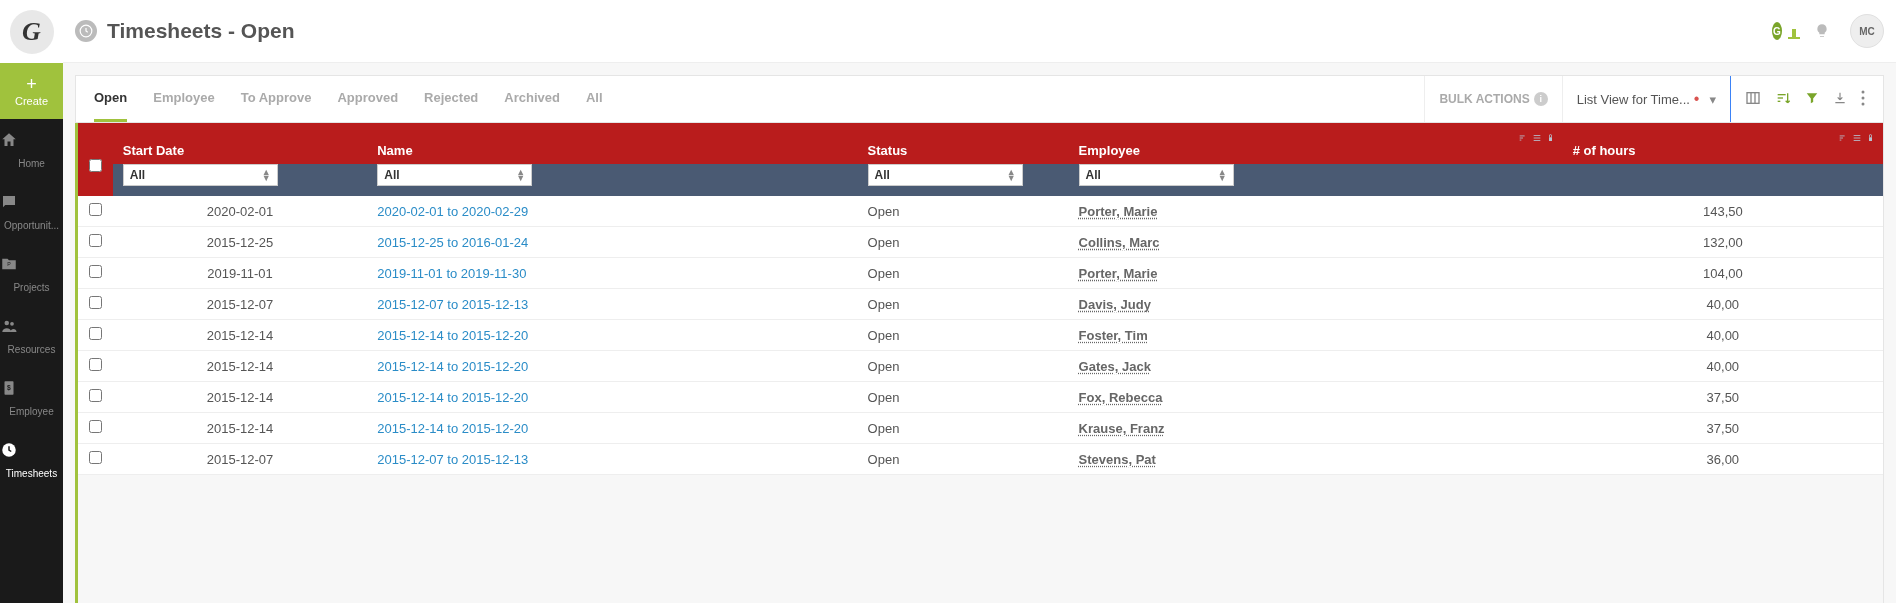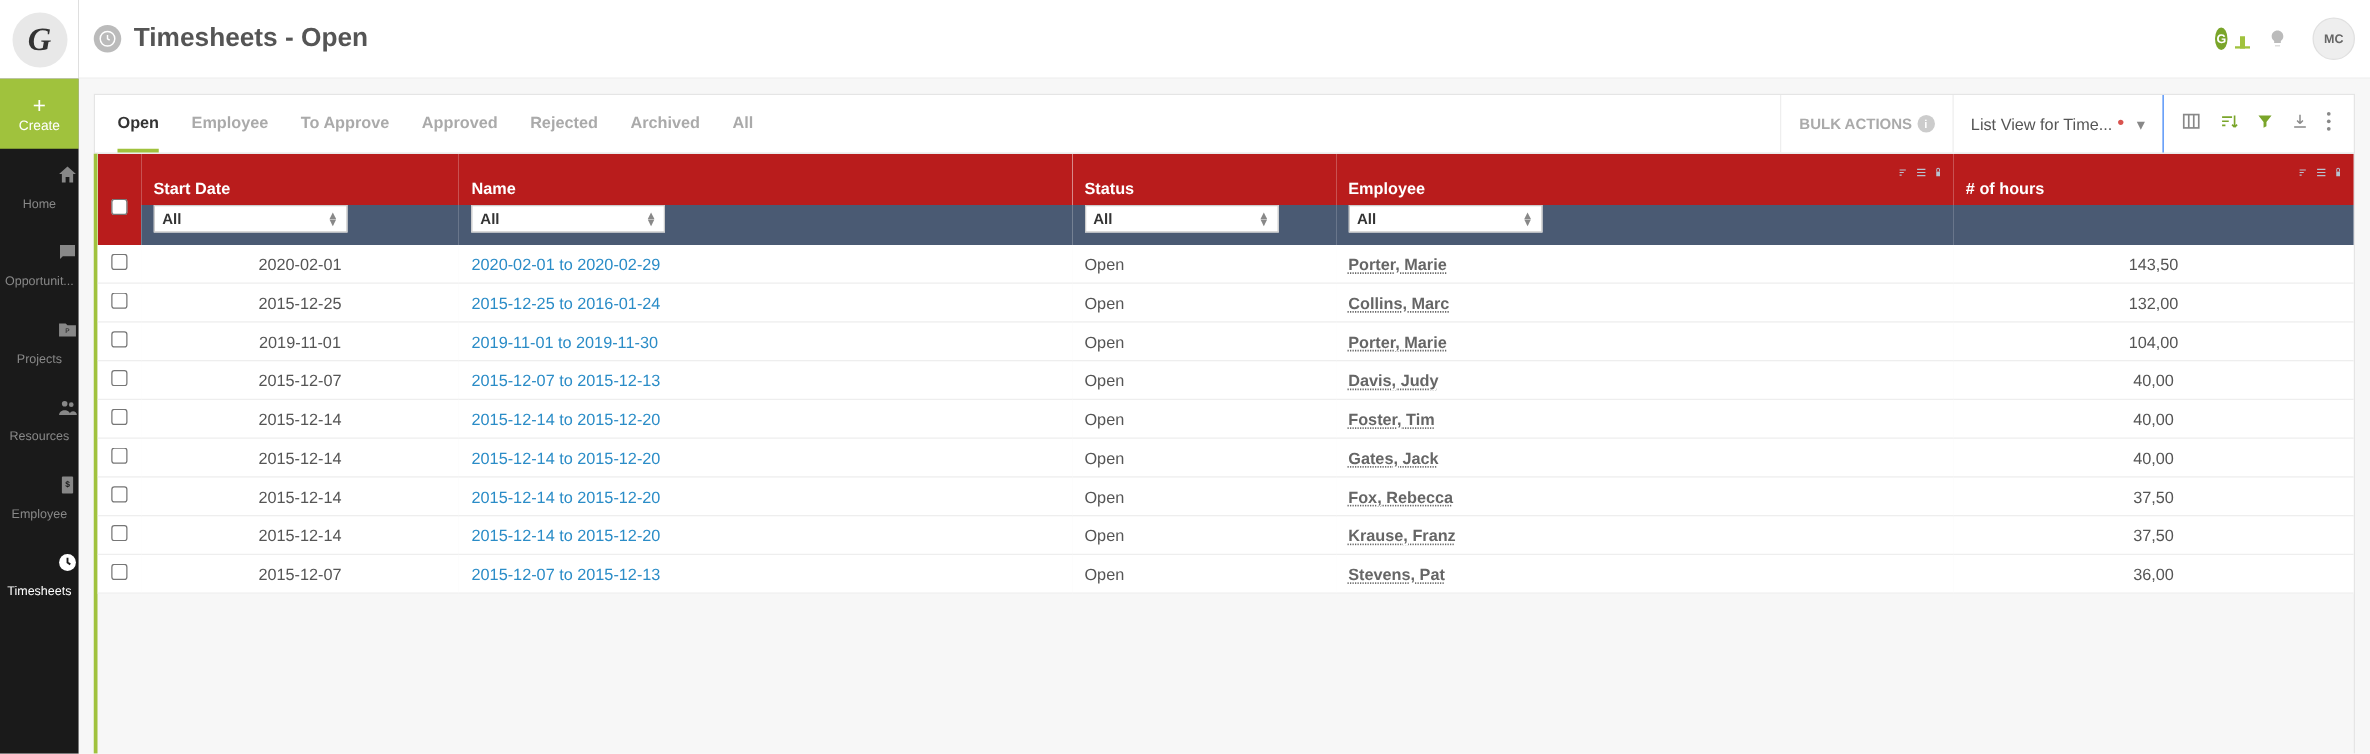--- a/index.html
+++ b/index.html
@@ -6,21 +6,21 @@
 body { font-family: Arial, Helvetica, sans-serif; font-size: 13px; color: #333; background: #f5f5f5; overflow: hidden; }
 
 .app { display: flex; height: 603px; width: 1896px; background: #fff; }
 
 
 .sidebar { width: 63px; background: #1a1a1a; display: flex; flex-direction: column; align-items: center; flex-shrink: 0; }
 .logo-box { width: 63px; height: 63px; background: #fff; display: flex; align-items: center; justify-content: center; }
 .logo-circle { width: 44px; height: 44px; border-radius: 50%; background: #e8e8e8; display: flex; align-items: center; justify-content: center; font-family: Georgia, serif; font-style: italic; font-weight: bold; font-size: 26px; color: #333; }
 .create-btn { width: 63px; height: 56px; background: #a0c23d; color: #fff; display: flex; flex-direction: column; align-items: center; justify-content: center; font-size: 11px; cursor: pointer; }
 .create-btn .plus { font-size: 18px; line-height: 18px; margin-bottom: 2px; }
-.nav-item { width: 63px; height: 62px; display: flex; flex-direction: column; align-items: flex-end; justify-content: center; color: #888; font-size: 10px; cursor: pointer; }
+.nav-item { width: 63px; height: 62px; display: flex; flex-direction: column; align-items: flex-start; justify-content: center; color: #888; font-size: 10px; cursor: pointer; }
 .nav-item.active { color: #fff; }
 .nav-item .nav-icon { font-size: 18px; margin-bottom: 4px; }
 .nav-item .nav-label { text-align: center; padding: 0 2px; overflow: hidden; text-overflow: ellipsis; white-space: nowrap; width: 100%; }
 
 
 .main { flex: 1; display: flex; flex-direction: column; background: #f7f7f7; overflow: hidden; }
 
 
 .header { height: 63px; background: #fff; display: flex; align-items: center; padding: 0 12px; border-bottom: 1px solid #eee; }
 .header-icon { width: 22px; height: 22px; border-radius: 50%; background: #bbb; color: #fff; display: flex; align-items: center; justify-content: center; margin-right: 10px; font-size: 13px; }

